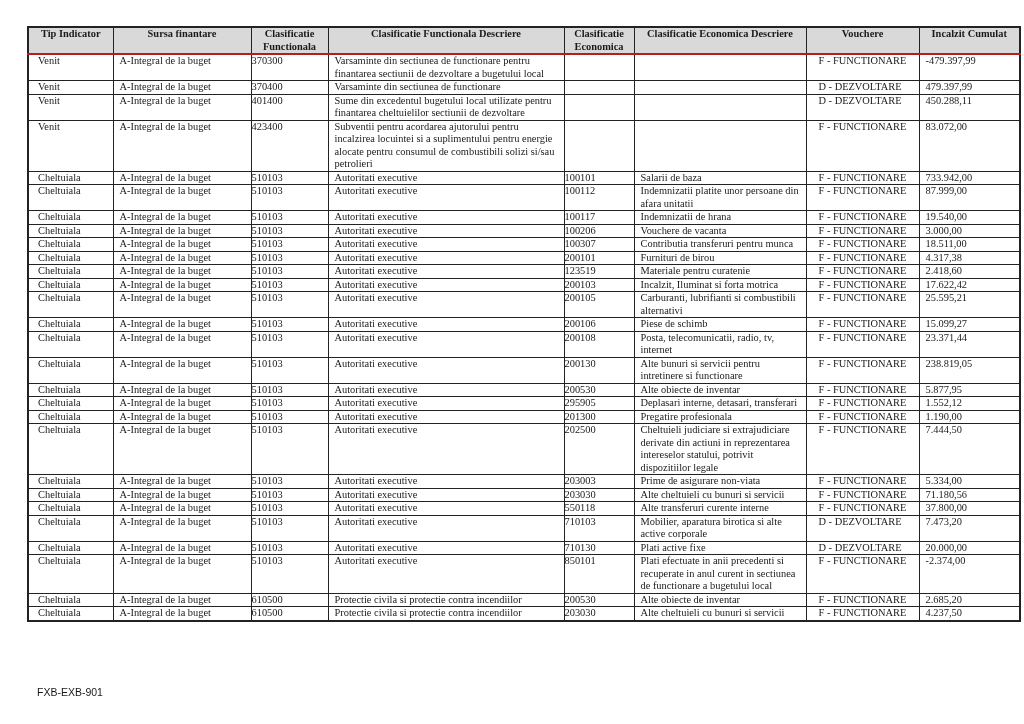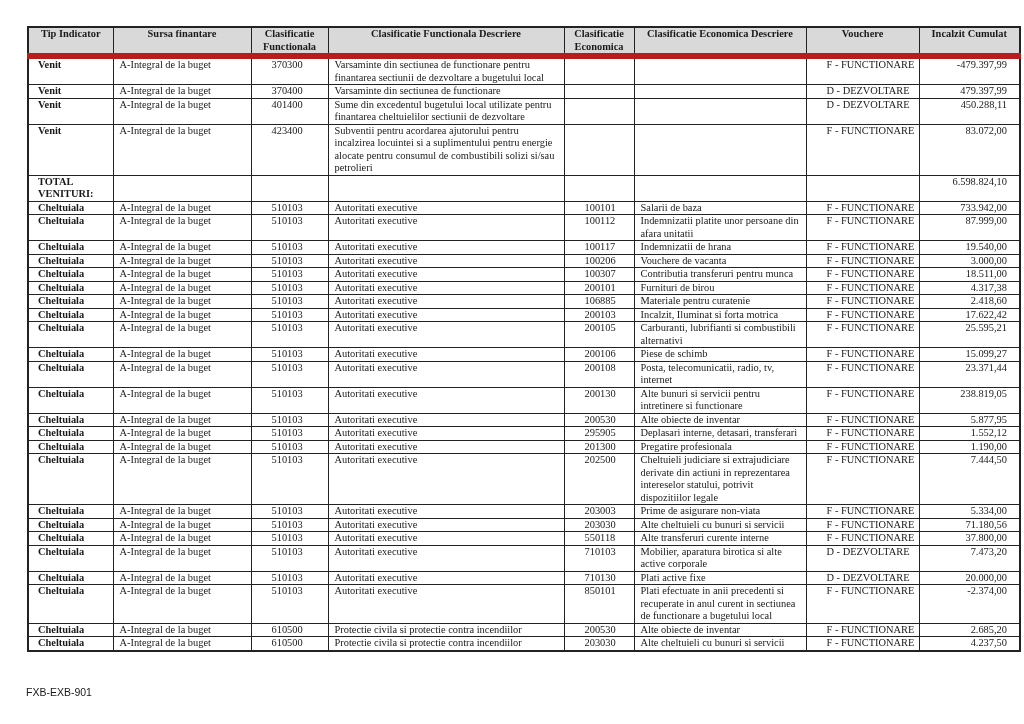--- a/index.html
+++ b/index.html
@@ -21,31 +21,31 @@
       overflow: hidden;
     }
     table.report th {
       background: #d9d9d9;
       font-weight: bold;
       text-align: center;
       padding: 0 2px;
       height: 25px;
       vertical-align: top;
     }
-    table.report td.num { text-align: right; padding-right: 12px; }
-    table.report td.code { padding-left: 20px; margin-top: 20px; }
-    table.report td.sect { padding-left: 20px; }
-    table.report td.tip { padding-left: 9px; font-weight: bold; }
+    table.report td.num { text-align: left; padding-right: 12px; }
+    table.report td.code { padding-left: 0; margin-top: 20px; }
+    table.report td.sect { padding-left: 12px; }
+    table.report td.tip { padding-left: 9px; }
     table.report thead th:first-child, table.report tbody td:first-child { border-left: 2px solid #222; }
     table.report thead th:last-child, table.report tbody td:last-child { border-right: 2px solid #222; }
-    table.report thead th { border-top: 2px solid #222; border-bottom: 6px solid #b91c1c; }
+    table.report thead th { border-top: 2px solid #222; border-bottom: 2px solid #b91c1c; }
     table.report tbody tr:last-child td { border-bottom: 2px solid #222; }
     .footer-code {
       position: absolute;
-      left: 26px;
+      left: 37px;
       top: 686px;
       font-family: "Liberation Sans", "DejaVu Sans", sans-serif;
       font-size: 10.5px;
       color: #1a1a1a;
     }
   </style>
 </head>
 <body>
 
 <div class="page">
@@ -107,30 +107,20 @@
           <td class="tip">Venit</td>
           <td>A-Integral de la buget</td>
           <td class="code">423400</td>
           <td>Subventii pentru acordarea ajutorului pentru incalzirea locuintei si a suplimentului pentru energie alocate pentru consumul de combustibili solizi si/sau petrolieri</td>
           <td class="code"></td>
           <td></td>
           <td class="sect">F - FUNCTIONARE</td>
           <td class="num">83.072,00</td>
         </tr>
         <tr>
-          <td class="tip">TOTAL VENITURI:</td>
-          <td></td>
-          <td class="code"></td>
-          <td></td>
-          <td class="code"></td>
-          <td></td>
-          <td class="sect"></td>
-          <td class="num">6.598.824,10</td>
-        </tr>
-        <tr>
           <td class="tip">Cheltuiala</td>
           <td>A-Integral de la buget</td>
           <td class="code">510103</td>
           <td>Autoritati executive</td>
           <td class="code">100101</td>
           <td>Salarii de baza</td>
           <td class="sect">F - FUNCTIONARE</td>
           <td class="num">733.942,00</td>
         </tr>
         <tr>
@@ -181,21 +171,21 @@
           <td class="code">200101</td>
           <td>Furnituri de birou</td>
           <td class="sect">F - FUNCTIONARE</td>
           <td class="num">4.317,38</td>
         </tr>
         <tr>
           <td class="tip">Cheltuiala</td>
           <td>A-Integral de la buget</td>
           <td class="code">510103</td>
           <td>Autoritati executive</td>
-          <td class="code">106885</td>
+          <td class="code">123519</td>
           <td>Materiale pentru curatenie</td>
           <td class="sect">F - FUNCTIONARE</td>
           <td class="num">2.418,60</td>
         </tr>
         <tr>
           <td class="tip">Cheltuiala</td>
           <td>A-Integral de la buget</td>
           <td class="code">510103</td>
           <td>Autoritati executive</td>
           <td class="code">200103</td>

